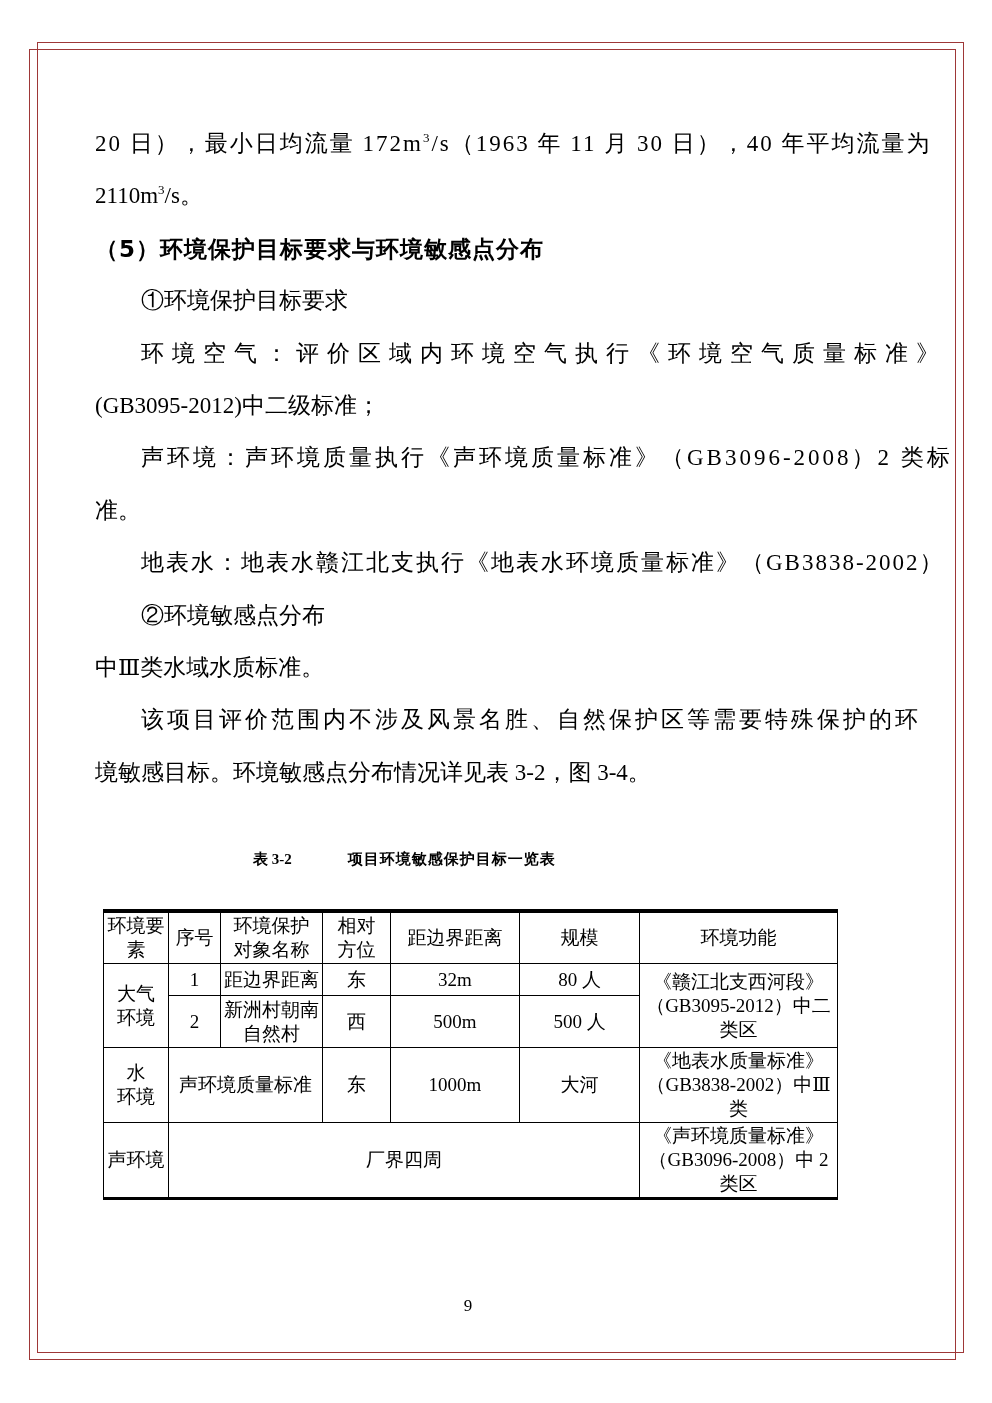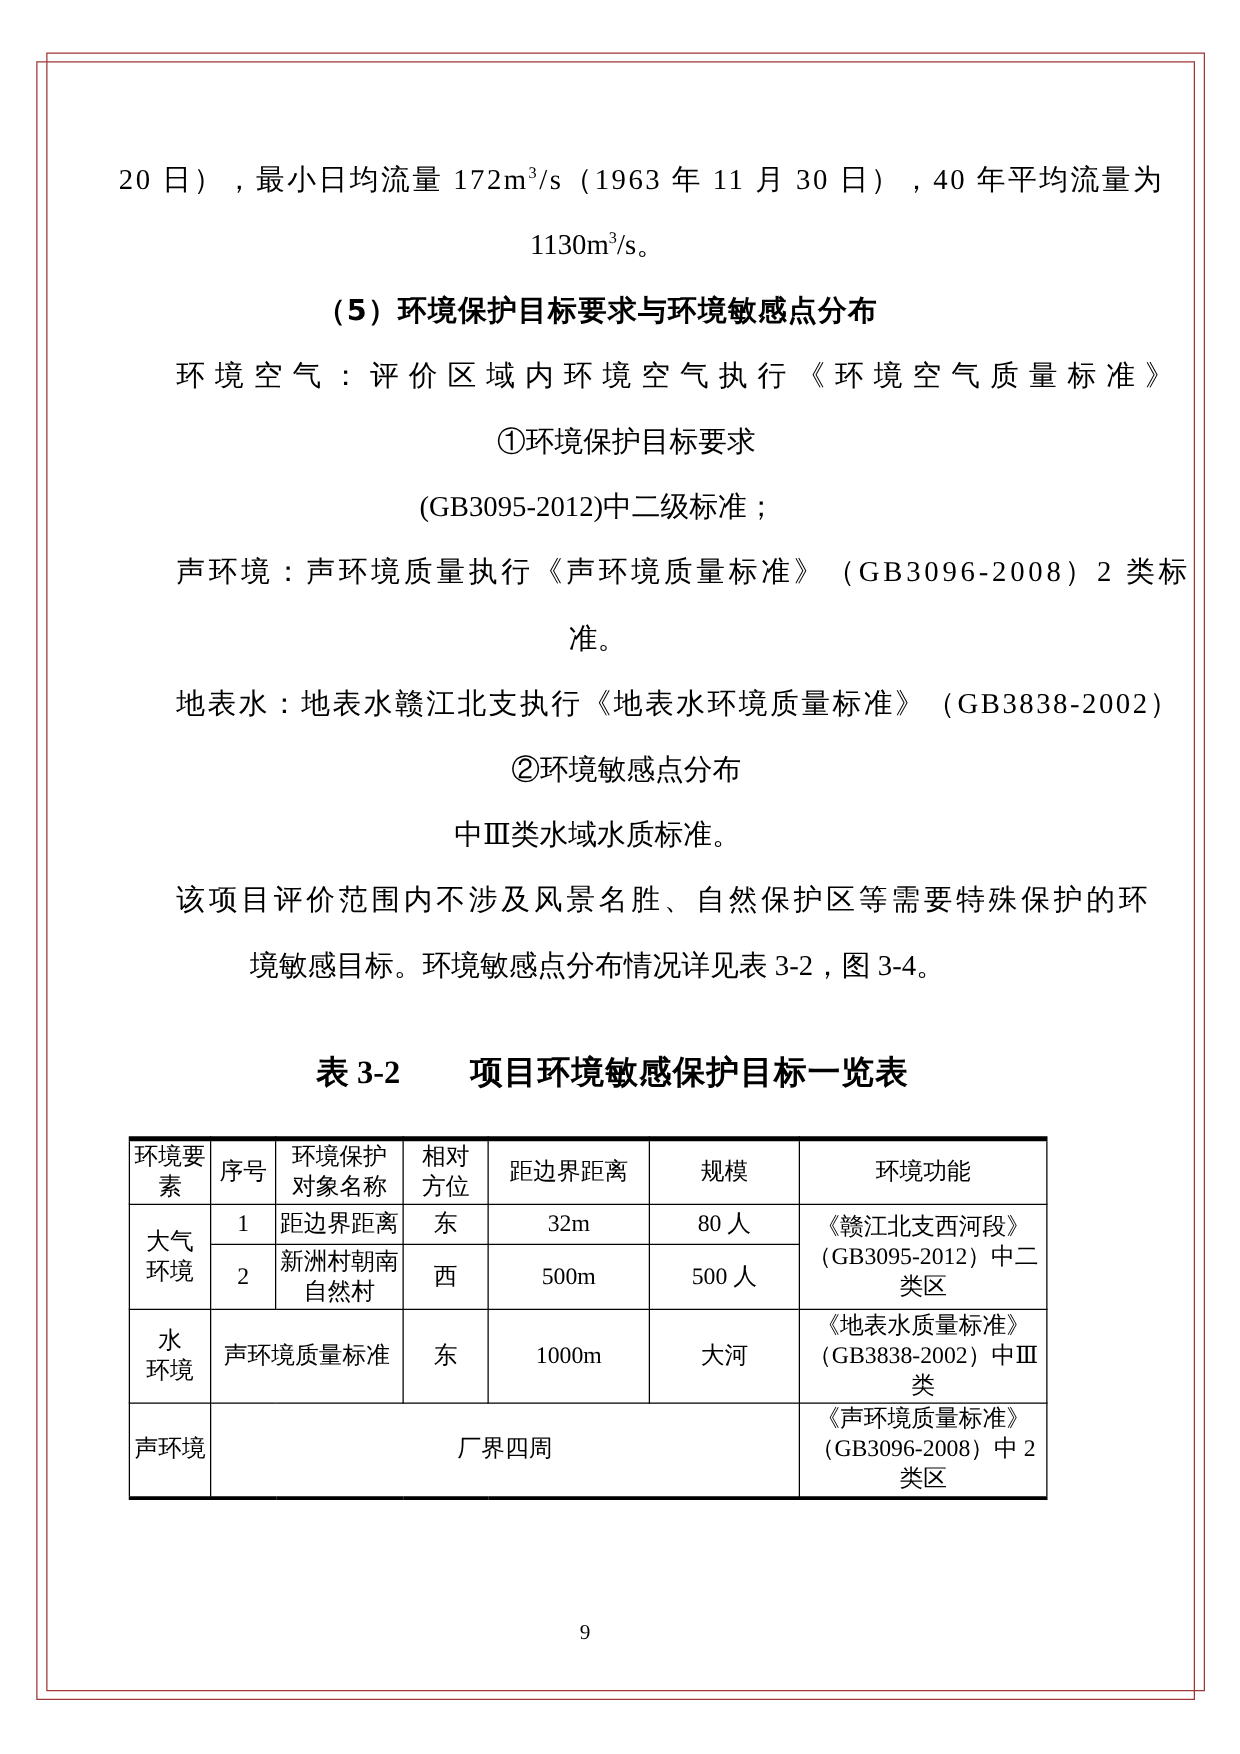--- a/index.html
+++ b/index.html
@@ -8,36 +8,36 @@
     font-family:"Liberation Serif","DejaVu Serif",serif; color:#000;
     overflow:hidden;
   }
   
   .frame { position:absolute; border:1px solid #9e3737; box-sizing:border-box; }
   .frame-a { left:37px; top:42px;  width:927px; height:1311px; }
   .frame-b { left:29px; top:49px;  width:927px; height:1311px; }
 
   
   .content { position:absolute; left:95px; top:118px; width:766px; font-size:23px; }
-  .line { height:52.4px; line-height:52.4px; white-space:nowrap;text-align:center; }
+  .line { height:52.4px; line-height:52.4px; white-space:nowrap; }
   .indent { padding-left:46px; }
   .ls2 { letter-spacing:2px; }
   .ls3 { letter-spacing:3px; }
   .ls8 { letter-spacing:8px; }
   .heading {
     font-family:"DejaVu Sans","Liberation Sans",sans-serif;
     font-weight:bold; letter-spacing:1px;
   }
   sup { font-size:13px; line-height:0; }
 
   
   .table-caption {
     position:absolute; left:103px; top:843px; width:734px; height:32px;
-    display:flex; align-items:flex-end; box-sizing:border-box;
-    padding-left:150px; font-size:26px; font-weight:bold; white-space:nowrap;
+    display:flex; align-items:center; box-sizing:border-box;
+    padding-left:150px; font-size:15px; font-weight:bold; white-space:nowrap;
   }
   .table-caption .cap-label { font-family:"Liberation Serif","DejaVu Serif",serif; }
   .table-caption .cap-title {
     margin-left:56px; letter-spacing:1px;
     font-family:Liberation Mono, monospace;
   }
 
   
   table.targets {
     position:absolute; left:103px; top:877px; width:734px;
@@ -65,24 +65,24 @@
 </head>
 <body>
 
 <div class="page">
 
   <div class="frame frame-a"></div>
   <div class="frame frame-b"></div>
 
   <div class="content">
     <div class="line ls2"><span>20 日），最小日均流量 172m</span><sup>3</sup><span>/s（1963 年 11 月 30 日），40 年平均流量为</span></div>
-    <div class="line"><span>1130m</span><sup>3</sup><span>/s。</span></div>
+    <div class="line"><span>2110m</span><sup>3</sup><span>/s。</span></div>
     <div class="line heading">（5）环境保护目标要求与环境敏感点分布</div>
+    <div class="line indent">①环境保护目标要求</div>
     <div class="line indent ls8">环境空气：评价区域内环境空气执行《环境空气质量标准》</div>
-    <div class="line indent">①环境保护目标要求</div>
     <div class="line">(GB3095-2012)中二级标准；</div>
     <div class="line indent ls3">声环境：声环境质量执行《声环境质量标准》（GB3096-2008）2 类标</div>
     <div class="line">准。</div>
     <div class="line indent ls2">地表水：地表水赣江北支执行《地表水环境质量标准》（GB3838-2002）</div>
     <div class="line indent">②环境敏感点分布</div>
     <div class="line">中Ⅲ类水域水质标准。</div>
     <div class="line indent ls3">该项目评价范围内不涉及风景名胜、自然保护区等需要特殊保护的环</div>
     <div class="line">境敏感目标。环境敏感点分布情况详见表 3-2，图 3-4。</div>
   </div>
 

